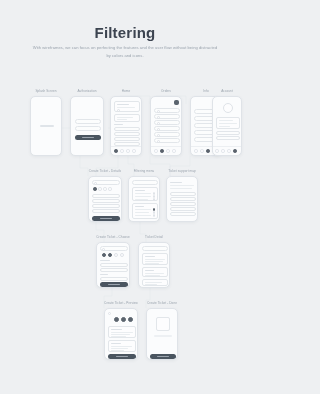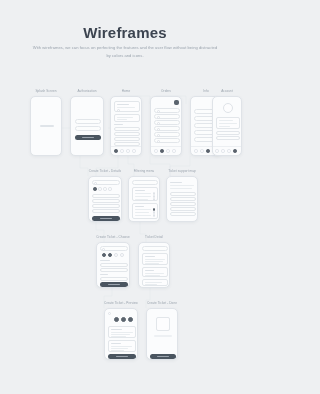--- a/index.html
+++ b/index.html
@@ -61,21 +61,21 @@
   .sq       { position: absolute; border: .5px solid #dfe3e8; border-radius: 1.5px; background: #fdfdfe; }
   .sq.dk    { background: #5b646e; border-color: #5b646e; }
   .txtline  { position: absolute; height: .8px; background: #e9edf0; border-radius: .5px; }
   .txtline.d{ background: #dde2e7; }
 </style>
 </head>
 <body>
 
 <div id="slide">
 
-  <div class="page-title">Wireframes</div>
+  <div class="page-title">Filtering</div>
   <div class="page-sub">With wireframes, we can focus on perfecting the features and the user flow without being distracted by colors and icons.</div>
 
   <div id="canvas">
 
     <svg id="wires" viewBox="0 0 250 394">
       <g fill="none" stroke="#dfe3e8" stroke-width="0.4">
         <path d="M62 128 H70"></path>
         <path d="M108 128 H112"></path>
         <path d="M86 138 H96 V118 H104"></path>
         <path d="M120 100 V96 H150 V104"></path>

